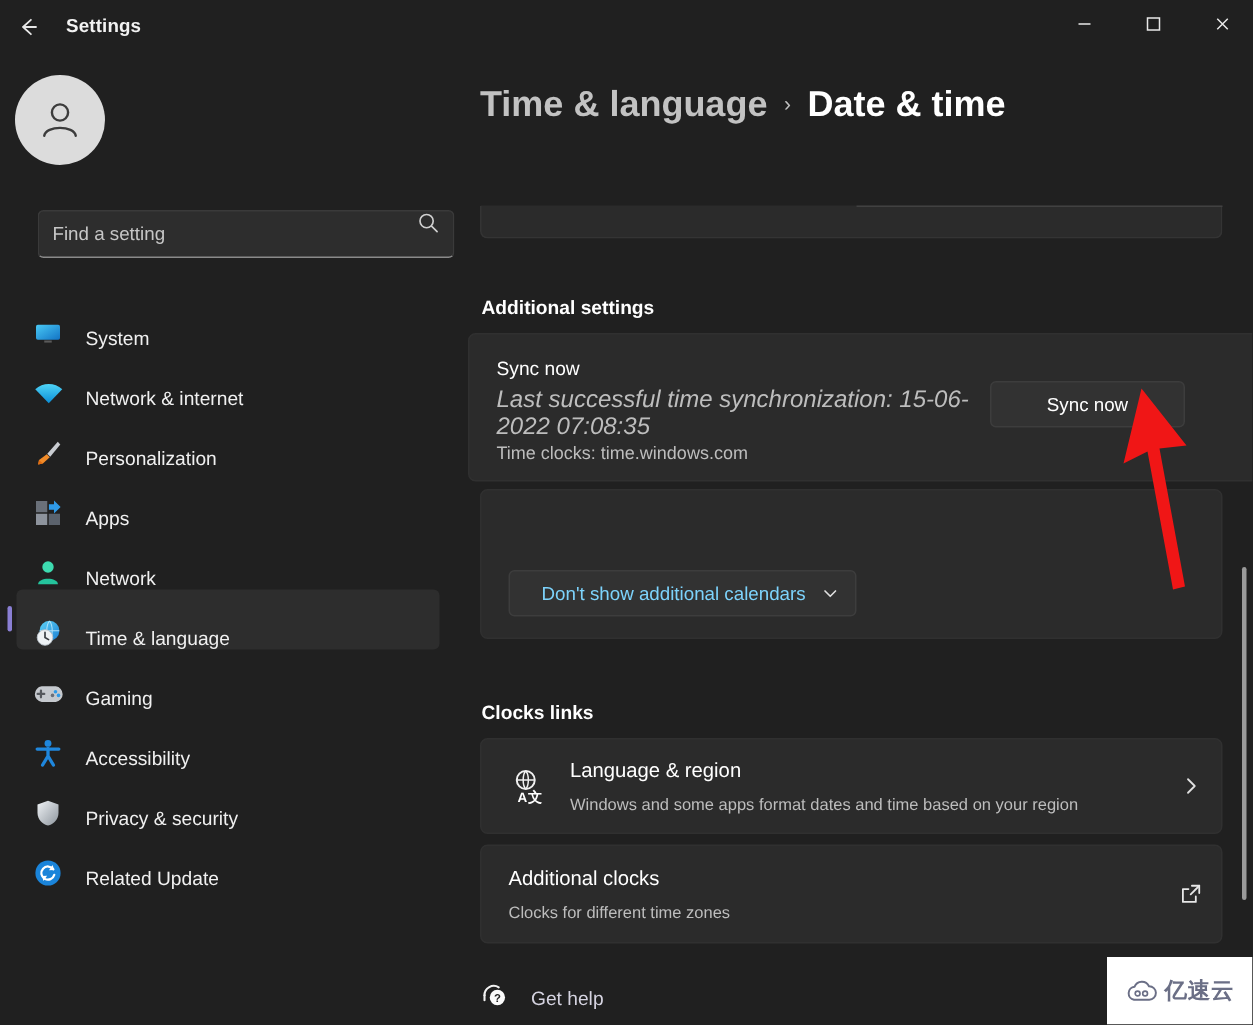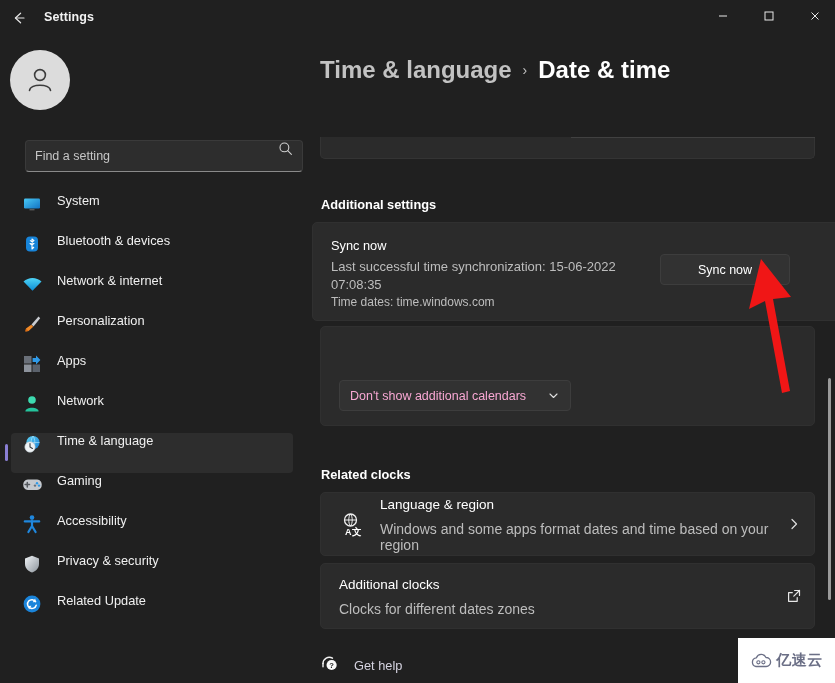--- a/index.html
+++ b/index.html
@@ -43,21 +43,21 @@
     border-radius: 4px; display: flex; padding: 0 9px;
   }
   #search-input {
     flex: 1; background: transparent; border: none; outline: none;
     color: #cfcfcf; font-size: 12.5px; font-family: "Liberation Sans", sans-serif;
   }
   #search-input::placeholder { color: #c6c6c6; }
   #nav { position: absolute; left: 0; top: 157px; width: 304px; }
   .nav-item {
     position: relative; height: 40px; margin: 0 11px 0 11px;
-    display: flex; align-items: flex-start; border-radius: 4px; padding-left: 10px;
+    display: flex; align-items: flex-end; border-radius: 4px; padding-left: 10px;
   }
   .nav-item.active { background: #2d2d2d; }
   .nav-item.active::before {
     content: ""; position: absolute; left: -6px; top: 11px;
     width: 3px; height: 17px; background: #8a7fd4; border-radius: 2px;
   }
   .nav-icon {
     width: 22px; height: 22px; margin-right: 14px; flex: 0 0 22px;
     display: flex; align-items: center; justify-content: center;
   }
@@ -88,45 +88,45 @@
   .section-head {
     position: absolute; left: 17px; font-size: 12.8px; font-weight: 700; color: #ffffff;
   }
   #head-additional { top: 101px; }
   #head-related { top: 371px; }
 
   #card-sync { position: absolute; left: 8px; top: 126px; width: 543px; height: 99px; }
   #sync-title { position: absolute; left: 18px; top: 15px; font-size: 12.8px; color: #ffffff; }
   #sync-sub {
     position: absolute; left: 18px; top: 35px; width: 325px;
-    font-size: 13px; color: #bdbdbd; line-height: 18px;
+    font-size: 16px; color: #bdbdbd; line-height: 18px; font-style: italic;
   }
   #sync-server { position: absolute; left: 18px; top: 72px; font-size: 12px; color: #bdbdbd; }
   #sync-btn {
     position: absolute; left: 347px; top: 31px; width: 130px; height: 31px;
     background: #323232; border: 1px solid #3d3d3d; border-radius: 4px;
     color: #ffffff; font-size: 12.5px; font-family: "Liberation Sans", sans-serif;
     display: flex; align-items: center; justify-content: center;
   }
 
   #card-cal { position: absolute; left: 16px; top: 230px; width: 495px; height: 100px; }
   #cal-title { position: absolute; left: 18px; top: 19px; font-size: 12.8px; color: #ffffff; }
   #cal-dropdown {
     position: absolute; left: 18px; top: 53px; width: 232px; height: 31px;
     background: #323232; border: 1px solid #3d3d3d; border-radius: 4px;
     display: flex; align-items: center; padding: 0 10px; justify-content: space-between;
   }
-  #cal-dropdown-value { font-size: 12.5px; color: #f9a8d4; }
+  #cal-dropdown-value { font-size: 12.5px; color: #7dd3fc; margin-left: 11px; }
 
   #card-lang { position: absolute; left: 16px; top: 396px; width: 495px; height: 64px; display: flex; align-items: center; }
   #card-clocks { position: absolute; left: 16px; top: 467px; width: 495px; height: 66px; display: flex; align-items: center; }
   .link-icon { width: 28px; margin-left: 17px; flex: 0 0 28px; display: flex; align-items: center; justify-content: center; }
   .link-text { flex: 1; margin-left: 14px; }
   .link-title { font-size: 13.5px; color: #ffffff; }
-  .link-sub { font-size: 14px; color: #bdbdbd; margin-top: 8px; }
+  .link-sub { font-size: 11px; color: #bdbdbd; margin-top: 8px; }
   .link-chevron { width: 40px; display: flex; align-items: center; justify-content: center; color: #e0e0e0; }
 
   #get-help { position: absolute; left: 16px; top: 557px; display: flex; align-items: center; gap: 14px; }
   #get-help-label { font-size: 12.8px; color: #d5d3e0; }
 
   
   #scrollbar-track { position: absolute; left: 825px; top: 60px; width: 10px; height: 587px; }
   #scrollbar-thumb {
     position: absolute; left: 3px; top: 318px; width: 3px; height: 222px;
     background: #9a9a9a; border-radius: 2px;
@@ -201,29 +201,20 @@
                   <stop offset="1" stop-color="#1273c4"></stop>
                 </linearGradient>
               </defs>
             <rect x="2" y="4.5" width="16" height="10" rx="1.2" fill="url(#gMon)"></rect>
             <rect x="7.5" y="15" width="5" height="1.4" fill="#5a5a5a"></rect>
           </svg>
         </span>
         <span class="nav-label">System</span>
       </div>
 
-      <div class="nav-item">
-        <span class="nav-icon">
-          <svg width="20" height="20" viewBox="0 0 20 20">
-            <rect x="4" y="2.5" width="12" height="15" rx="4" fill="#1784d9"></rect>
-            <path d="M8 6.4 L12 9.4 L10 11 L10 5 L12 6.6 L8 9.6 L10 11 L10 15 L12 13" fill="none" stroke="#fff" stroke-width="1.1" stroke-linejoin="round"></path>
-          </svg>
-        </span>
-        <span class="nav-label">Bluetooth &amp; devices</span>
-      </div>
 
       <div class="nav-item">
         <span class="nav-icon">
           <svg width="21" height="21" viewBox="0 0 21 21">
             <defs>
                 <linearGradient id="gWifi" x1="0" y1="0" x2="0" y2="1">
               <stop offset="0" stop-color="#4fd4f7"></stop>
                   <stop offset="1" stop-color="#0b8ed6"></stop>
                 </linearGradient>
               </defs>
@@ -350,34 +341,34 @@
 
       <div id="partial-card">
         <div id="partial-card-line"></div>
       </div>
 
       <div class="section-head" id="head-additional">Additional settings</div>
 
       <div class="card" id="card-sync">
         <div id="sync-title">Sync now</div>
         <div id="sync-sub">Last successful time synchronization: 15-06-2022 07:08:35</div>
-        <div id="sync-server">Time dates: time.windows.com</div>
+        <div id="sync-server">Time clocks: time.windows.com</div>
         <button id="sync-btn">Sync now</button>
       </div>
 
       <div class="card" id="card-cal">
         <div id="cal-dropdown">
           <span id="cal-dropdown-value">Don't show additional calendars</span>
           <svg width="13" height="13" viewBox="0 0 13 13">
             <path d="M3 5 L6.5 8.5 L10 5" fill="none" stroke="#e0e0e0" stroke-width="1.1" stroke-linecap="round" stroke-linejoin="round"></path>
           </svg>
         </div>
       </div>
 
-      <div class="section-head" id="head-related">Related clocks</div>
+      <div class="section-head" id="head-related">Clocks links</div>
 
       <div class="card" id="card-lang">
         <span class="link-icon">
           <svg width="25" height="25" viewBox="0 0 25 25">
             <circle cx="10.5" cy="8" r="6" fill="none" stroke="#f0f0f0" stroke-width="1.3"></circle>
             <path d="M4.5 8 H16.5 M10.5 2 C8.2 4.4 8.2 11.6 10.5 14 M10.5 2 C12.8 4.4 12.8 11.6 10.5 14" fill="none" stroke="#f0f0f0" stroke-width="1"></path>
             <text x="5" y="22.5" font-size="9" font-weight="700" fill="#ffffff" font-family="'Liberation Sans',sans-serif">A</text>
             <text x="12" y="22.5" font-size="9.5" font-weight="700" fill="#ffffff" font-family="'DejaVu Sans',sans-serif">文</text>
           </svg>
         </span>
@@ -388,21 +379,21 @@
         <span class="link-chevron">
           <svg width="14" height="14" viewBox="0 0 14 14">
             <path d="M5 2.5 L9.5 7 L5 11.5" fill="none" stroke="#e0e0e0" stroke-width="1.2" stroke-linecap="round" stroke-linejoin="round"></path>
           </svg>
         </span>
       </div>
 
       <div class="card" id="card-clocks">
         <span class="link-text" style="margin-left:18px">
           <span class="link-title">Additional clocks</span>
-          <span class="link-sub" style="display:block">Clocks for different dates zones</span>
+          <span class="link-sub" style="display:block">Clocks for different time zones</span>
         </span>
         <span class="link-chevron">
           <svg width="16" height="16" viewBox="0 0 16 16">
             <path d="M8.6 2.5 H13.5 V7.4" fill="none" stroke="#e8e8e8" stroke-width="1.2" stroke-linecap="round" stroke-linejoin="round"></path>
             <path d="M13.5 2.5 L7.8 8.2" stroke="#e8e8e8" stroke-width="1.2" stroke-linecap="round"></path>
             <path d="M11.2 9.6 V13.3 H2.6 V4.7 H6.3" fill="none" stroke="#e8e8e8" stroke-width="1.2" stroke-linecap="round" stroke-linejoin="round"></path>
           </svg>
         </span>
       </div>
 

